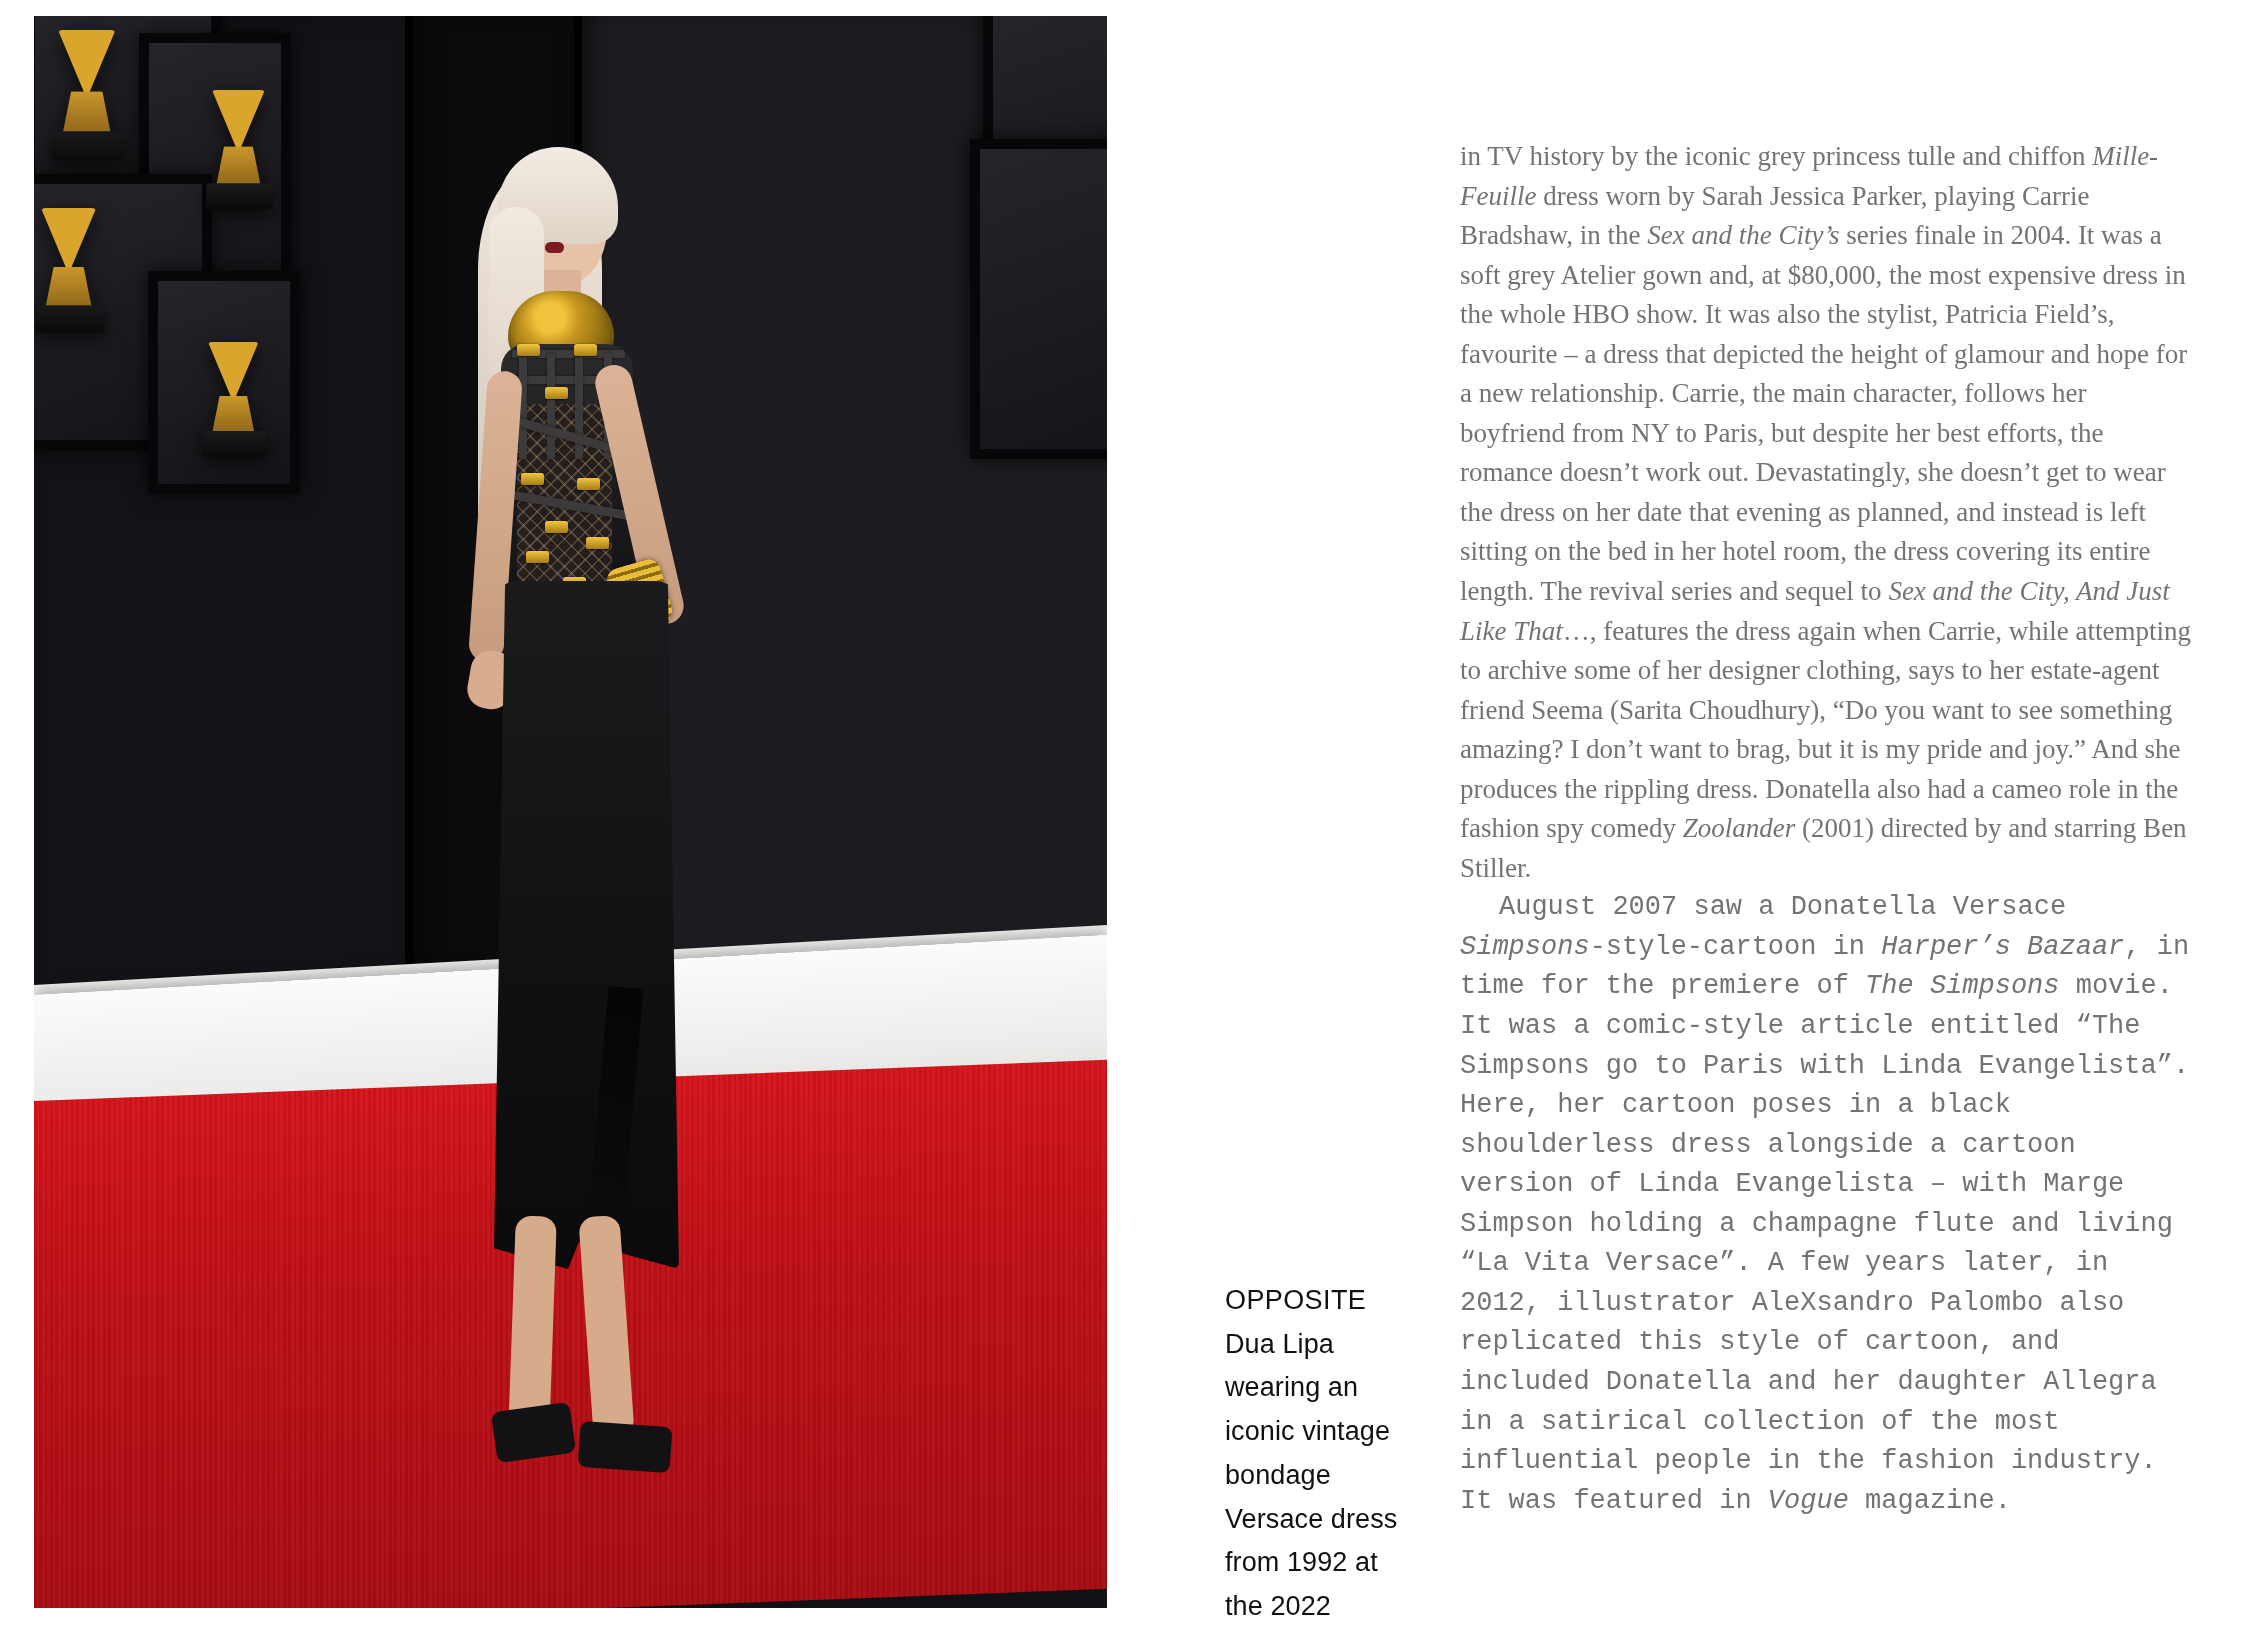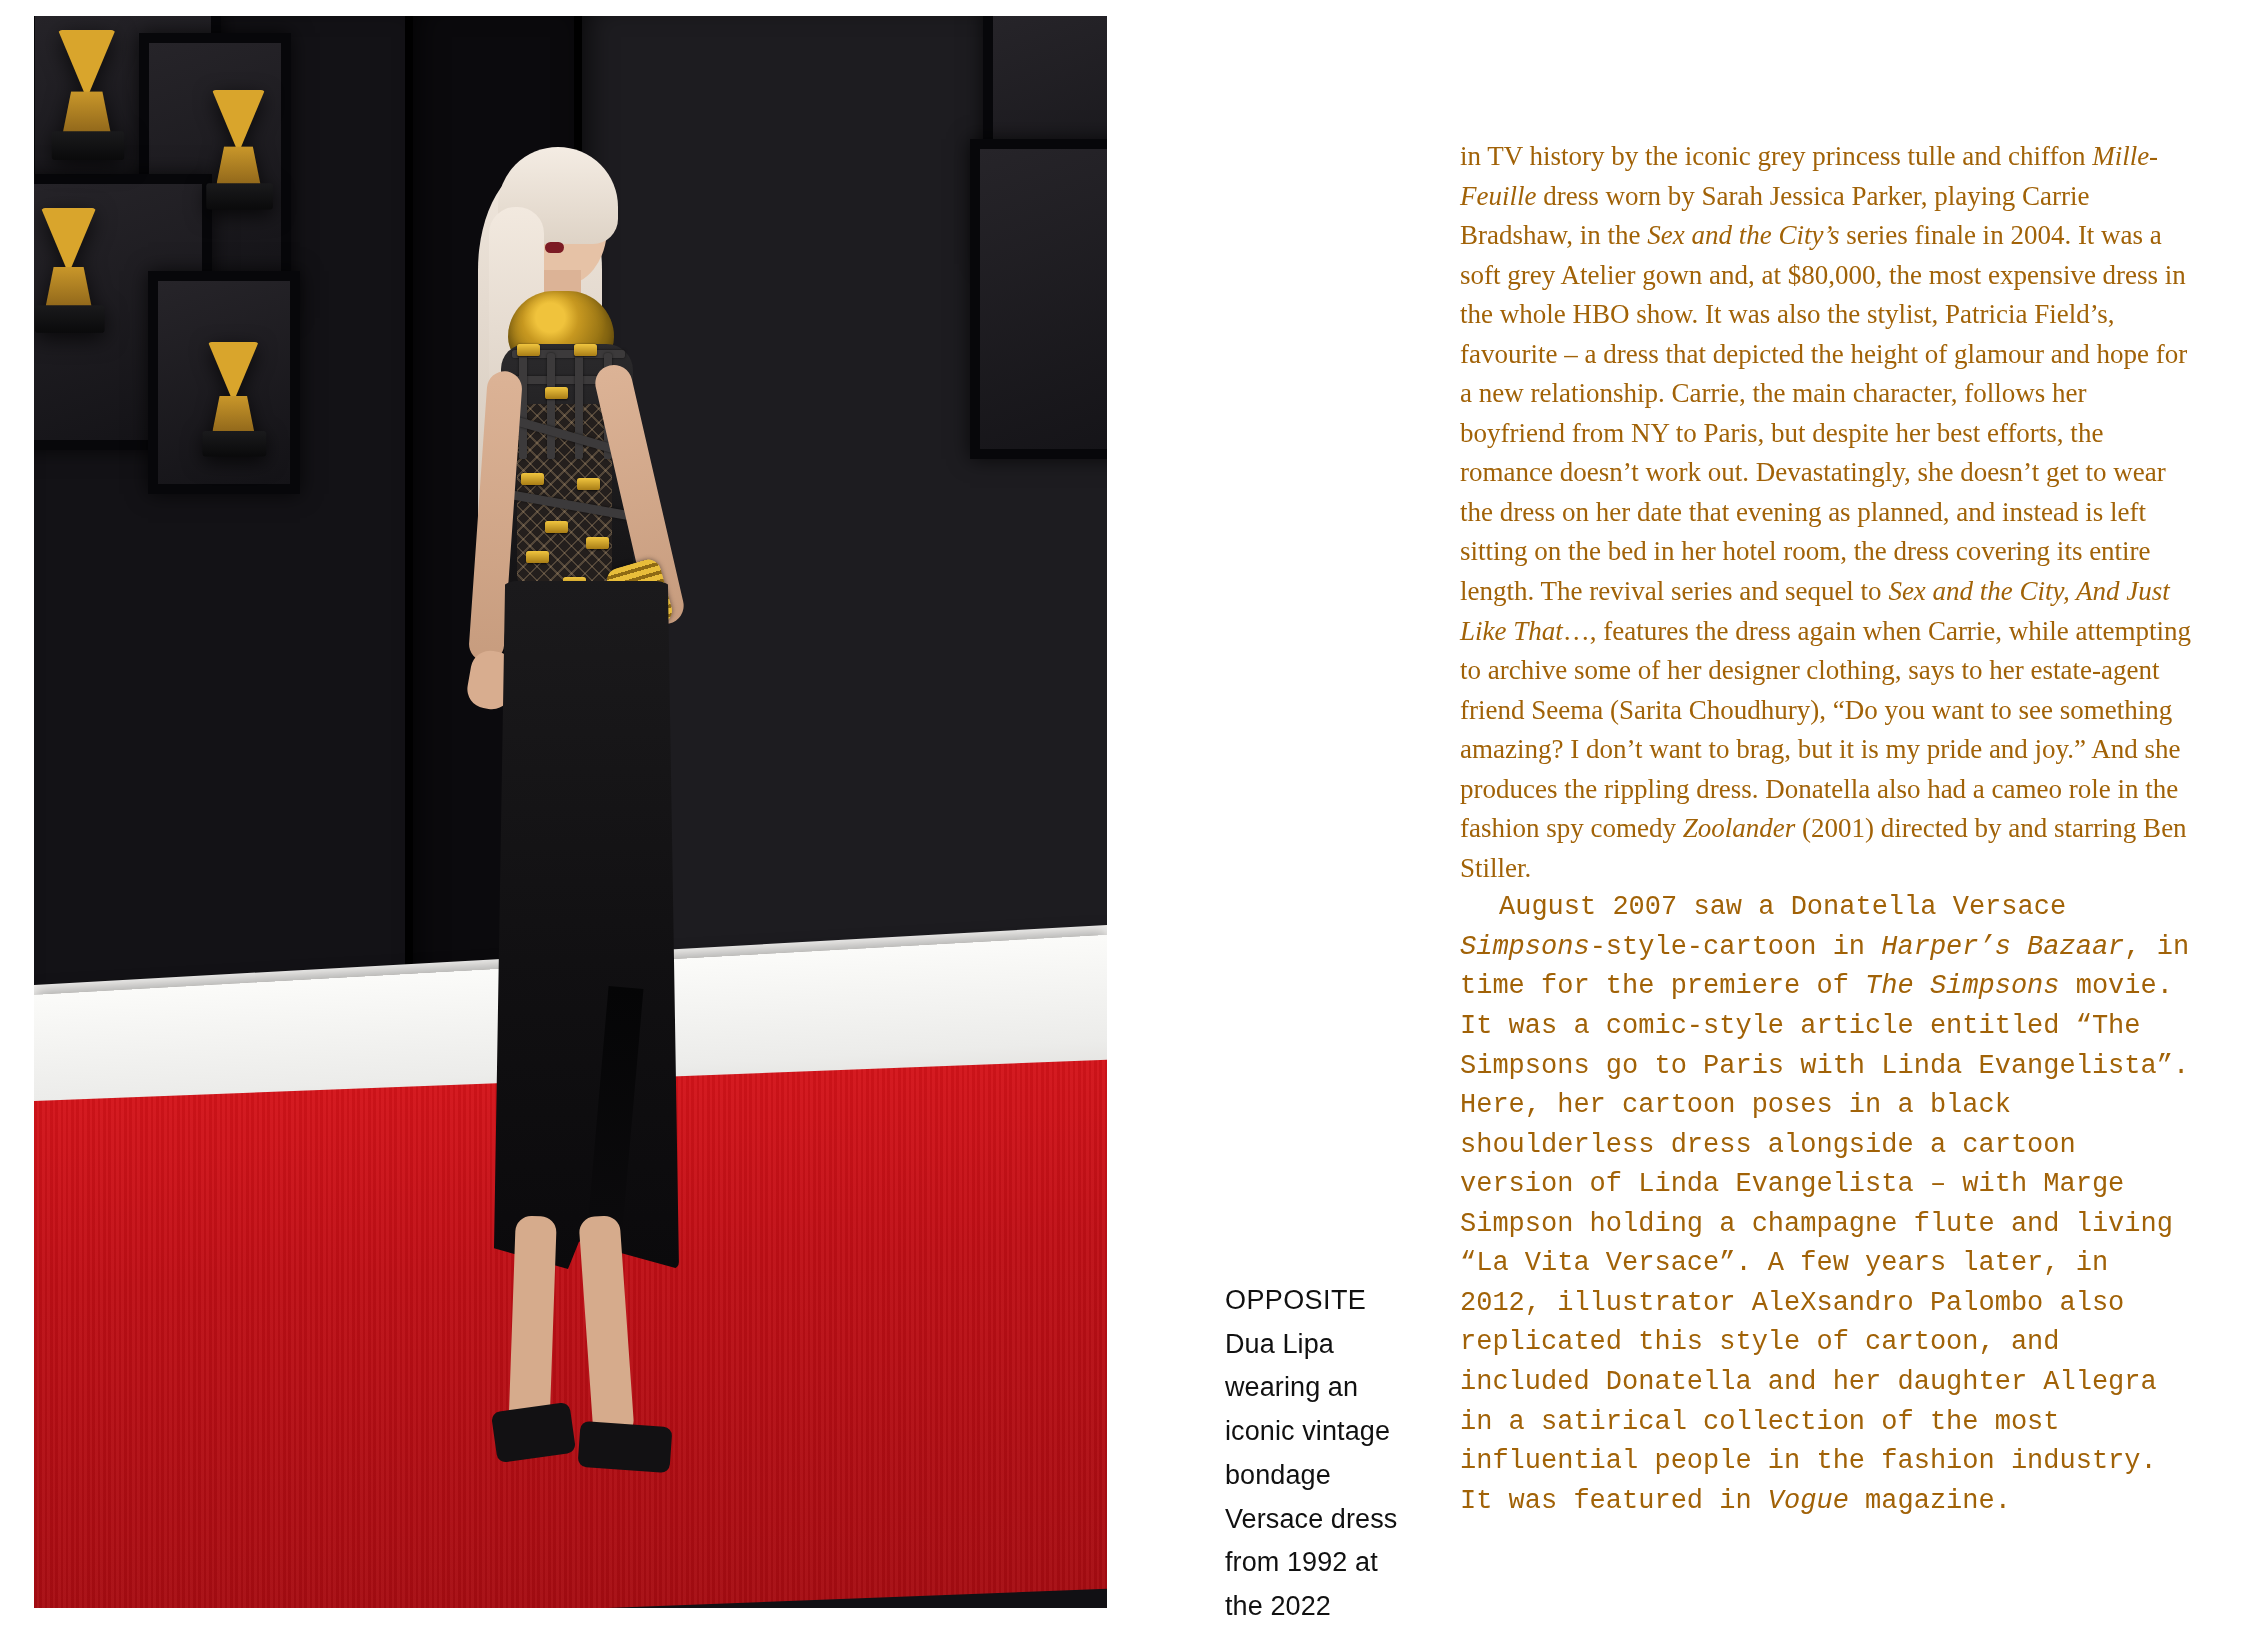--- a/index.html
+++ b/index.html
@@ -273,21 +273,21 @@
     height: 1626px;
   }
   .body-col {
     position: absolute;
     left: 0;
     top: 137px;
     width: 732px;
     font-family: "Liberation Serif", serif;
     font-size: 27px;
     line-height: 1.465;
-    color: #a16207;
+    color: #737373;
     text-align: left;
   }
   .body-col p { margin: 0; }
   .body-col p + p { text-indent: 39px; font-family: Liberation Mono, monospace; }
   .body-col i { font-style: italic; }
 
   .folio {
     position: absolute;
     left: 0;
     top: 1500px;

